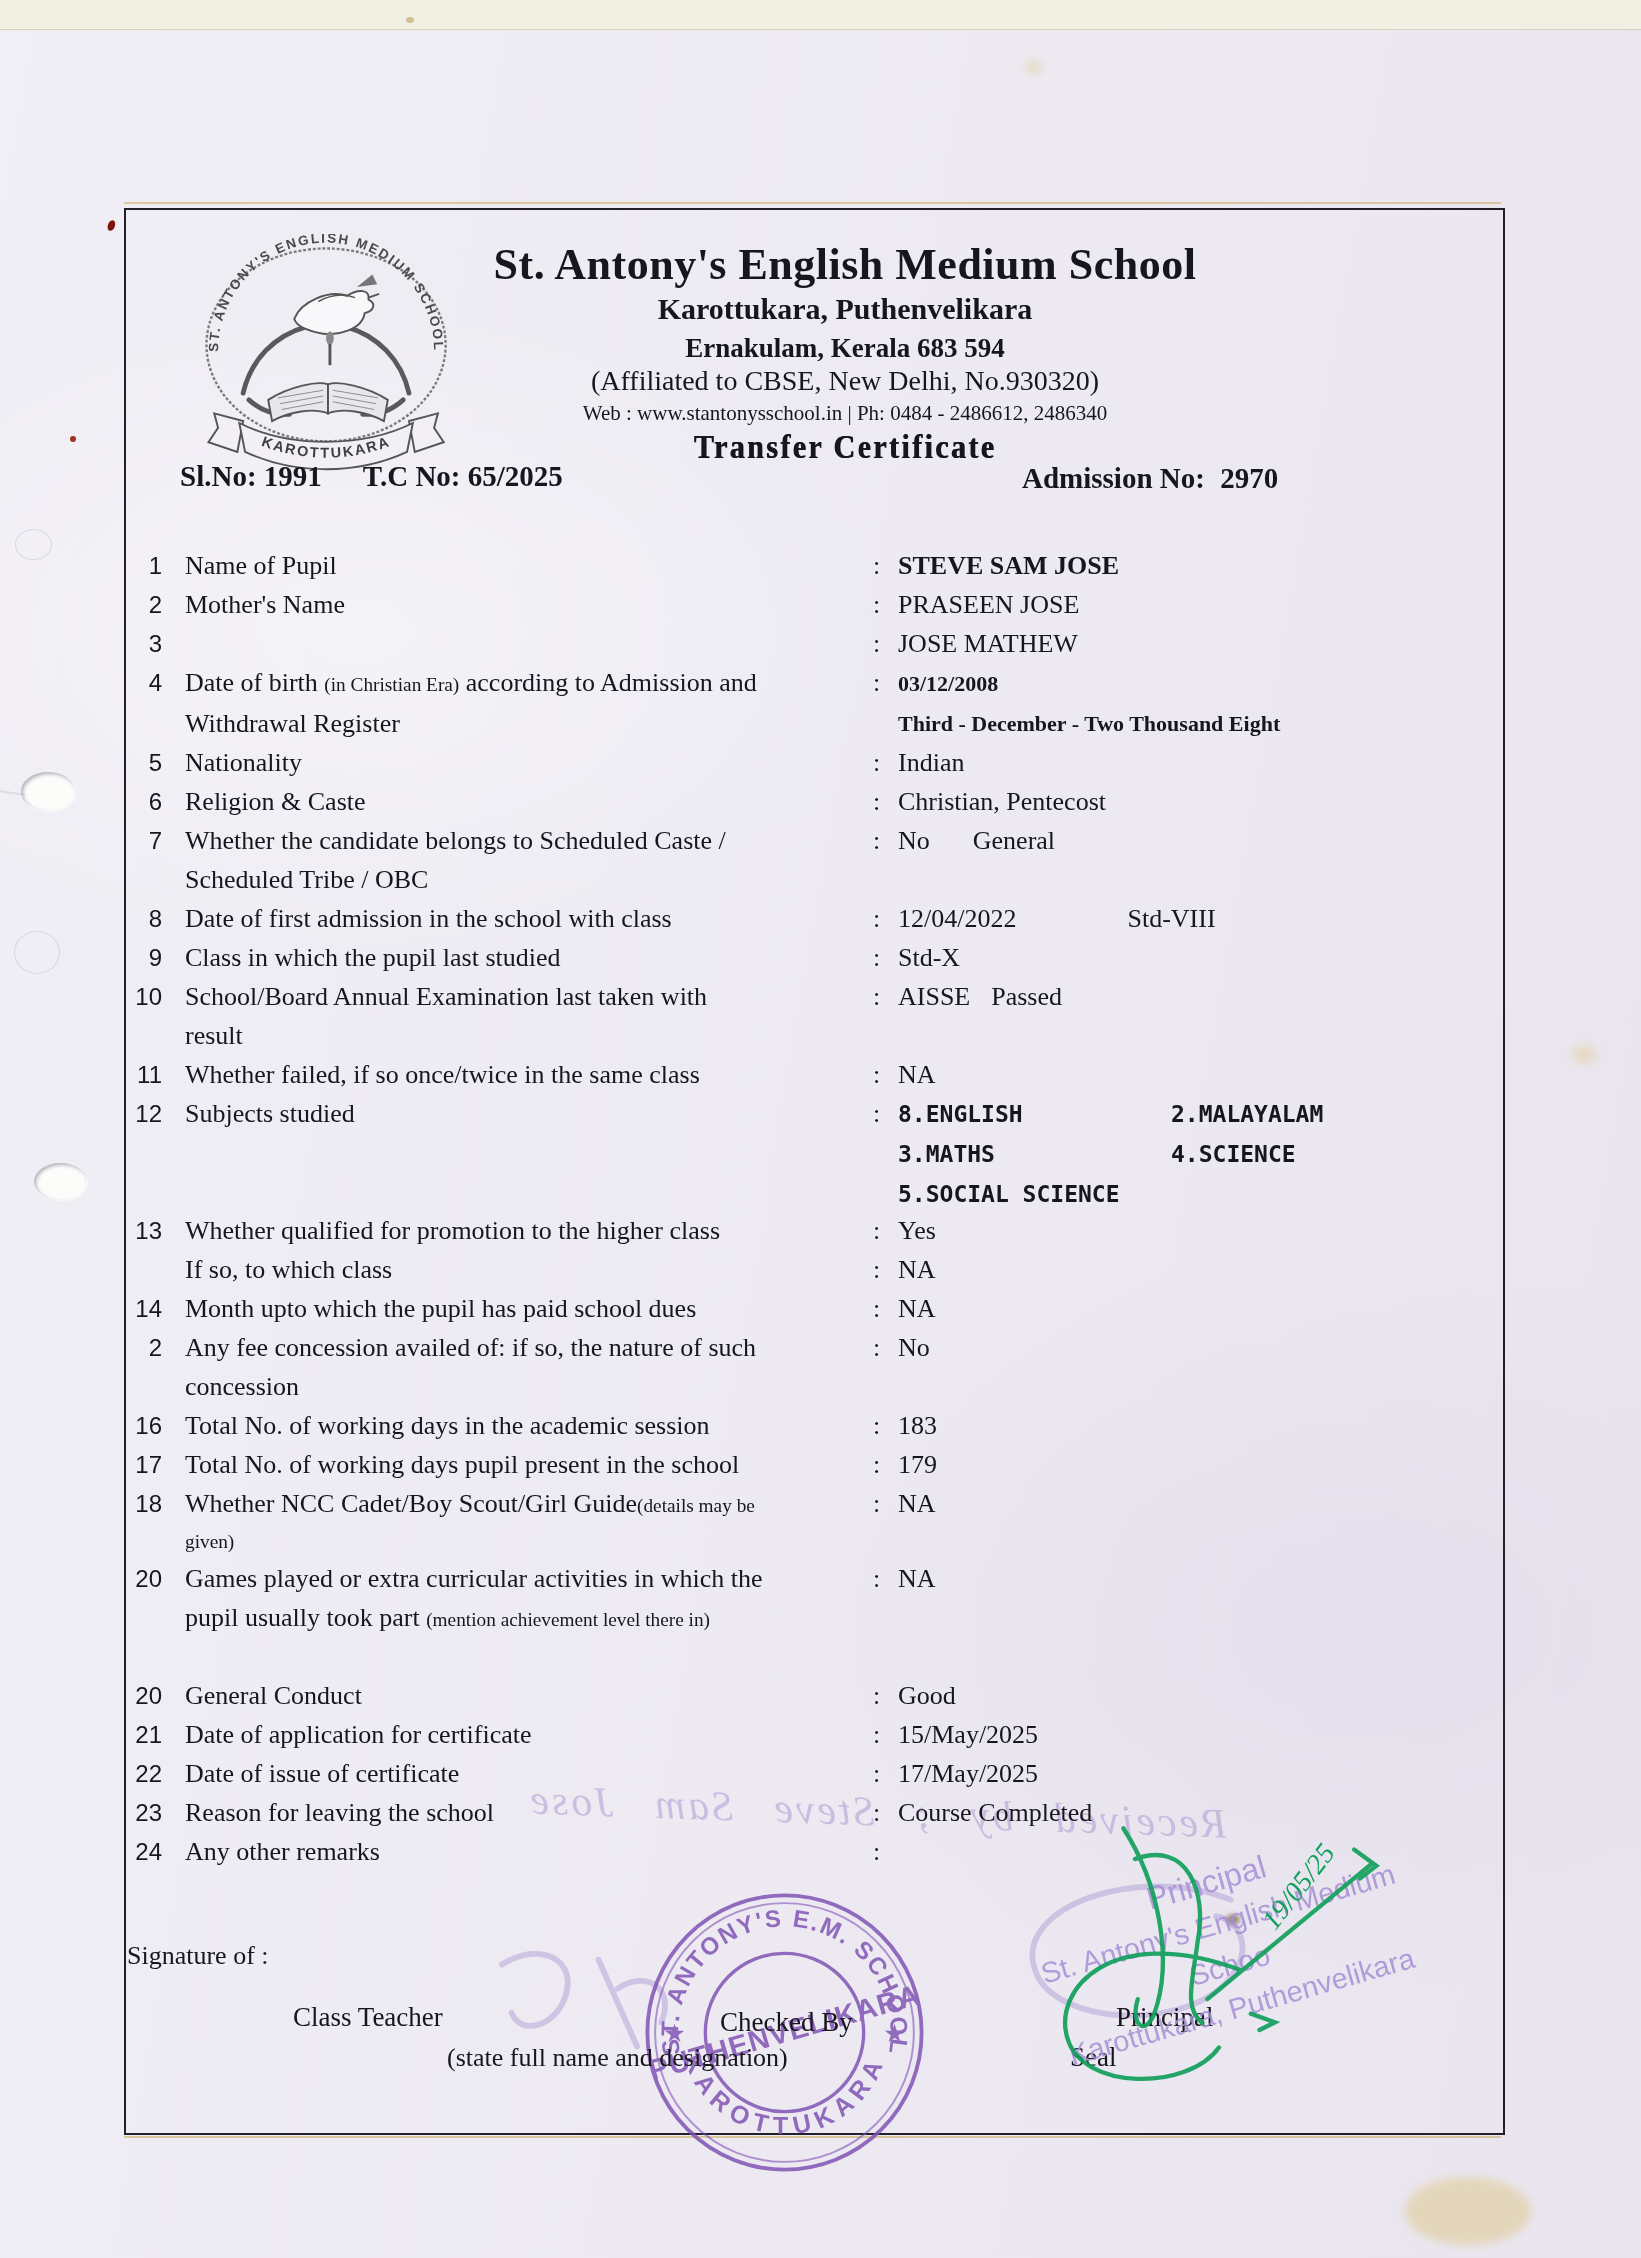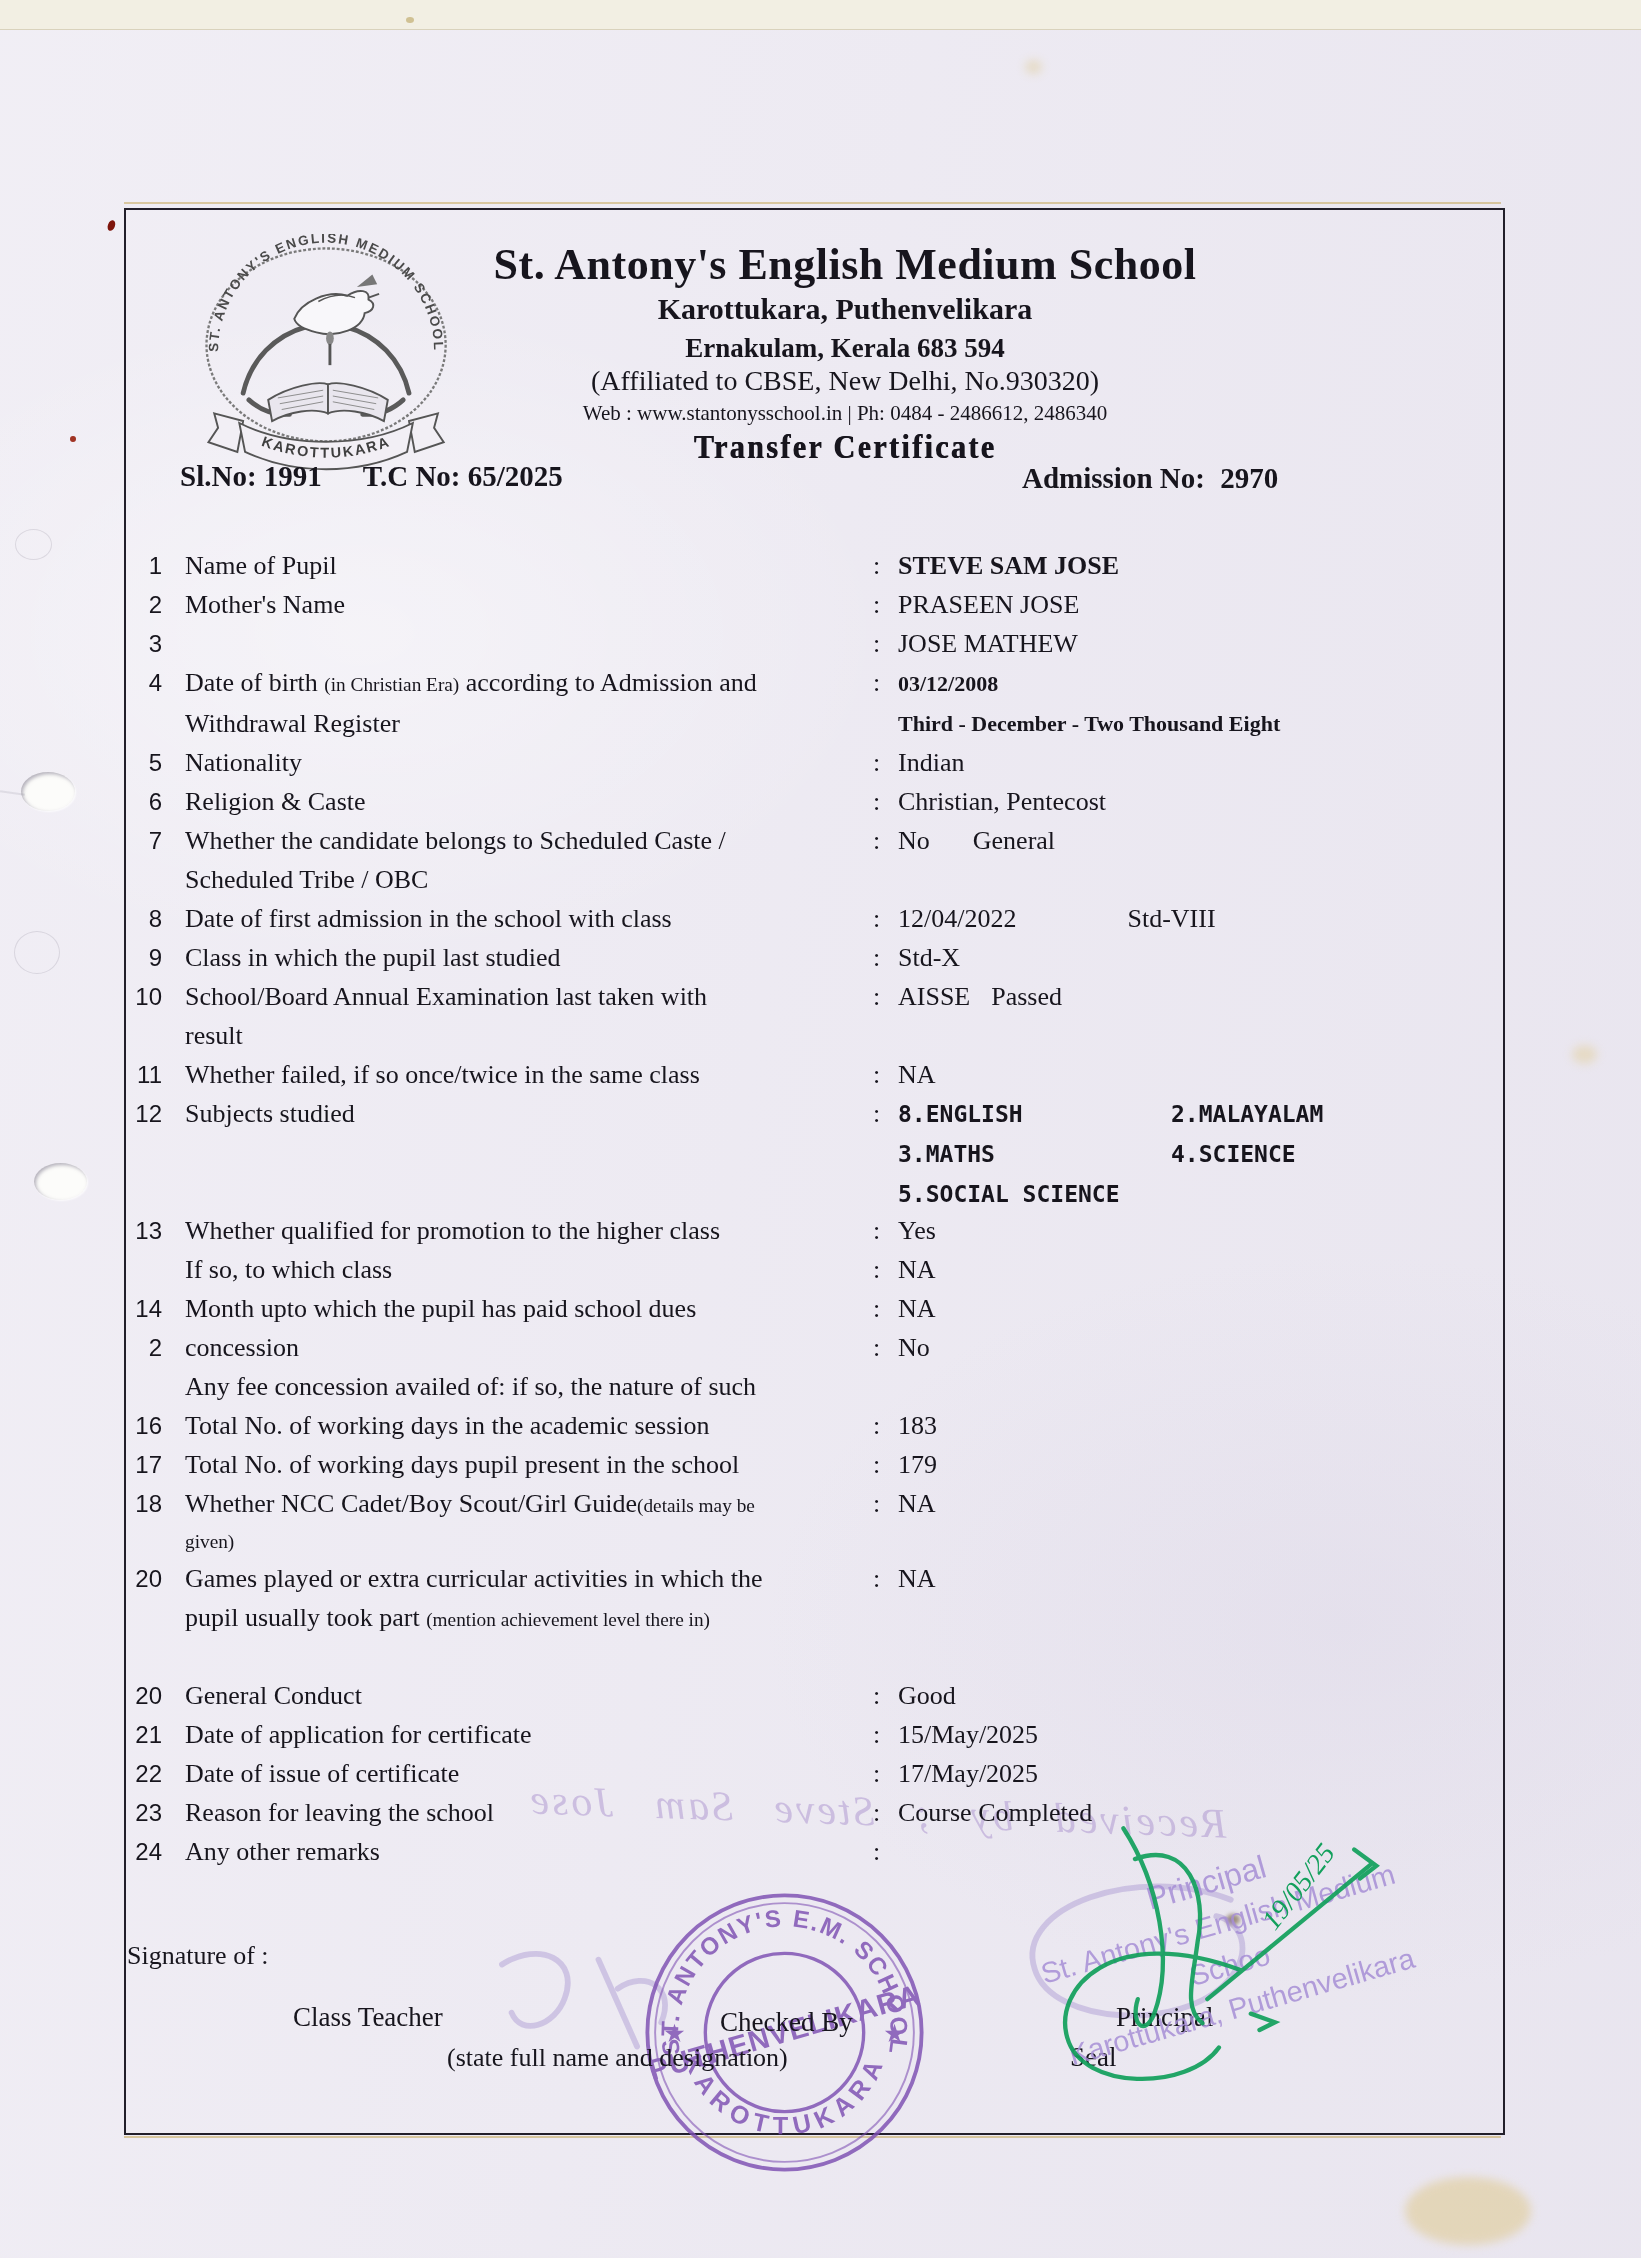--- a/index.html
+++ b/index.html
@@ -304,22 +304,22 @@
           <div class="ll"><span>Month upto which the pupil has paid school dues</span></div>
         </div>
       <div class="rv">
           <div class="vl"><span class="co">:</span><span>NA</span></div>
         </div>
     </div>
 
     <div class="row">
       <span class="rn">2</span>
       <div class="rl">
+        <div class="ll">Any fee concession availed of: if so, the nature of such</div>
         <div class="ll">concession</div>
-        <div class="ll">Any fee concession availed of: if so, the nature of such</div>
       </div>
       <div class="rv">
           <div class="vl"><span class="co">:</span><span>No</span></div>
         </div>
     </div>
 
     <div class="row">
       <span class="rn">16</span>
       <div class="rl">
           <div class="ll"><span>Total No. of working days in the academic session</span></div>

